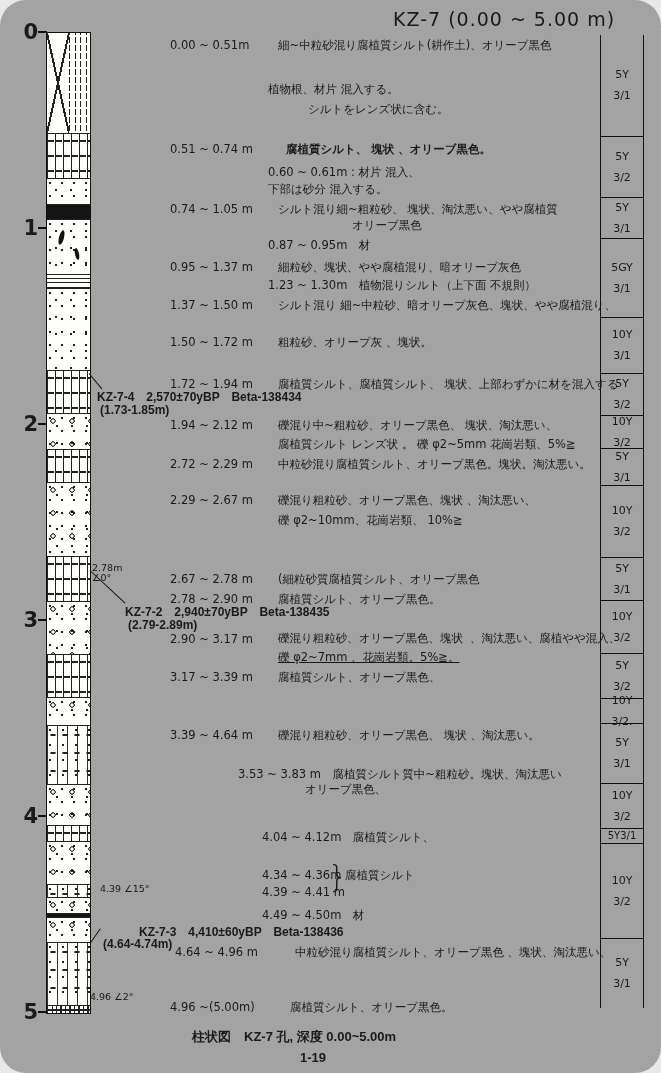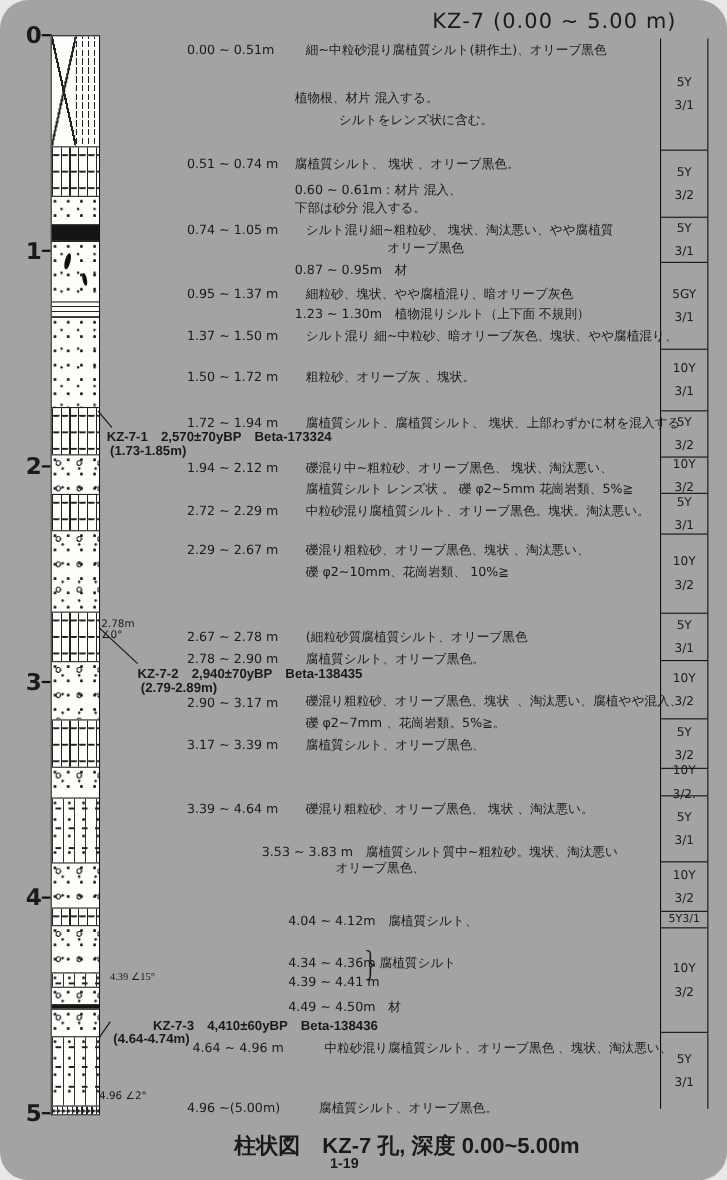--- a/index.html
+++ b/index.html
@@ -8,21 +8,21 @@
     background:#a3a3a3;color:#1a1a1a;overflow:hidden;
     font-family:"DejaVu Sans",sans-serif;
     border-radius:26px;
   }
   
   .log-title{
     position:absolute;left:393px;top:8px;font-size:19px;letter-spacing:1px;
     white-space:nowrap;
   }
   .caption-main{
-    position:absolute;left:213px;top:1028px;font-size:20px;font-weight:bold;
+    position:absolute;left:192px;top:1028px;font-size:13px;font-weight:bold;
     font-family:"Liberation Sans","DejaVu Sans",sans-serif;white-space:nowrap;
   }
   .caption-page{
     position:absolute;left:300px;top:1050px;font-size:13px;font-weight:bold;
     font-family:"Liberation Sans","DejaVu Sans",sans-serif;
   }
   
   .tick-num{
     position:absolute;width:24px;text-align:right;font-size:21px;font-weight:bold;
     line-height:22px;
@@ -247,21 +247,21 @@
         <span>3/1</span>
       </div>
     </div>
 
   <div id="descs">
       <div class="desc-range" style="left: 170px; top: 38px;">0.00 ~ 0.51m</div>
       <div class="desc-text" style="left: 278px; top: 38px;">細~中粒砂混り腐植質シルト(耕作土)、オリーブ黒色</div>
       <div class="desc-text" style="left: 268px; top: 82px;">植物根、材片 混入する。</div>
       <div class="desc-text" style="left: 272px; top: 102px; margin-left: 36px;">シルトをレンズ状に含む。</div>
       <div class="desc-range" style="left: 170px; top: 142px;">0.51 ~ 0.74 m</div>
-      <div class="desc-text" style="left: 268px; top: 142px;">腐植質シルト、 塊状 、オリーブ黒色。</div>
+      <div class="desc-text" style="left: 286px; top: 142px; font-weight: bold;">腐植質シルト、 塊状 、オリーブ黒色。</div>
       <div class="desc-text" style="left: 268px; top: 165px;">0.60 ~ 0.61m : 材片 混入、</div>
       <div class="desc-text" style="left: 268px; top: 182px;">下部は砂分 混入する。</div>
       <div class="desc-range" style="left: 170px; top: 202px;">0.74 ~ 1.05 m</div>
       <div class="desc-text" style="left: 278px; top: 202px;">シルト混り細~粗粒砂、 塊状、淘汰悪い、やや腐植質</div>
       <div class="desc-text" style="left: 352px; top: 218px;">オリーブ黒色</div>
       <div class="desc-text" style="left: 268px; top: 238px;">0.87 ~ 0.95m　材</div>
       <div class="desc-range" style="left: 170px; top: 260px;">0.95 ~ 1.37 m</div>
       <div class="desc-text" style="left: 278px; top: 260px;">細粒砂、塊状、やや腐植混り、暗オリーブ灰色</div>
       <div class="desc-text" style="left: 268px; top: 278px;">1.23 ~ 1.30m　植物混りシルト（上下面 不規則）</div>
       <div class="desc-range" style="left: 170px; top: 298px;">1.37 ~ 1.50 m</div>
@@ -277,52 +277,52 @@
       <div class="desc-text" style="left: 278px; top: 457px;">中粒砂混り腐植質シルト、オリーブ黒色。塊状。淘汰悪い。</div>
       <div class="desc-range" style="left: 170px; top: 493px;">2.29 ~ 2.67 m</div>
       <div class="desc-text" style="left: 278px; top: 493px;">礫混り粗粒砂、オリーブ黒色、塊状 、淘汰悪い、</div>
       <div class="desc-text" style="left: 278px; top: 513px;">礫 φ2~10mm、花崗岩類、 10%≧</div>
       <div class="desc-range" style="left: 170px; top: 572px;">2.67 ~ 2.78 m</div>
       <div class="desc-text" style="left: 278px; top: 572px;">(細粒砂質腐植質シルト、オリーブ黒色</div>
       <div class="desc-range" style="left: 170px; top: 592px;">2.78 ~ 2.90 m</div>
       <div class="desc-text" style="left: 278px; top: 592px;">腐植質シルト、オリーブ黒色。</div>
       <div class="desc-range" style="left: 170px; top: 632px;">2.90 ~ 3.17 m</div>
       <div class="desc-text" style="left: 278px; top: 632px; font-family: Liberation Mono, monospace;">礫混り粗粒砂、オリーブ黒色、塊状 、淘汰悪い、腐植やや混入、</div>
-      <div class="desc-text" style="left: 278px; top: 650px;">礫 φ2~7mm 、花崗岩類。5%≧。</div>
+      <div class="desc-text" style="left: 278px; top: 650px; text-decoration: underline;">礫 φ2~7mm 、花崗岩類。5%≧。</div>
       <div class="desc-range" style="left: 170px; top: 670px;">3.17 ~ 3.39 m</div>
       <div class="desc-text" style="left: 278px; top: 670px;">腐植質シルト、オリーブ黒色、</div>
       <div class="desc-range" style="left: 170px; top: 728px;">3.39 ~ 4.64 m</div>
       <div class="desc-text" style="left: 278px; top: 728px;">礫混り粗粒砂、オリーブ黒色、 塊状 、淘汰悪い。</div>
       <div class="desc-text" style="left: 238px; top: 767px;">3.53 ~ 3.83 m　腐植質シルト質中~粗粒砂。塊状、淘汰悪い</div>
       <div class="desc-text" style="left: 305px; top: 782px;">オリーブ黒色、</div>
       <div class="desc-text" style="left: 262px; top: 830px;">4.04 ~ 4.12m　腐植質シルト、</div>
       <div class="desc-text" style="left: 262px; top: 868px;">4.34 ~ 4.36m</div>
       <div class="desc-text" style="left: 345px; top: 868px;">腐植質シルト</div>
       <div class="desc-text" style="left: 262px; top: 885px;">4.39 ~ 4.41 m</div>
       <div class="desc-text brace" style="left: 328px; top: 862px;">}</div>
       <div class="desc-text" style="left: 262px; top: 908px;">4.49 ~ 4.50m　材</div>
       <div class="desc-range" style="left: 175px; top: 945px;">4.64 ~ 4.96 m</div>
       <div class="desc-text" style="left: 295px; top: 945px;">中粒砂混り腐植質シルト、オリーブ黒色 、塊状、淘汰悪い、</div>
       <div class="desc-range" style="left: 170px; top: 1000px;">4.96 ~(5.00m)</div>
       <div class="desc-text" style="left: 290px; top: 1000px;">腐植質シルト、オリーブ黒色。</div>
     </div>
 
   <div id="samples">
-      <div class="sample-line" style="left: 97px; top: 389px;">KZ-7-1　2,570±70yBP　Beta-173324</div>
+      <div class="sample-line" style="left: 97px; top: 389px;">KZ-7-4　2,570±70yBP　Beta-138434</div>
       <div class="sample-line" style="left: 100px; top: 403px;">(1.73-1.85m)</div>
       <div class="sample-line" style="left: 125px; top: 604px;">KZ-7-2　2,940±70yBP　Beta-138435</div>
       <div class="sample-line" style="left: 128px; top: 618px;">(2.79-2.89m)</div>
       <div class="sample-line" style="left: 100px; top: 924px; padding-left: 39px;">KZ-7-3　4,410±60yBP　Beta-138436</div>
       <div class="sample-line" style="left: 103px; top: 937px;">(4.64-4.74m)</div>
     </div>
 
   <div id="dips">
       <div class="dip-note" style="left: 92px; top: 563px;">2.78m
  ∠0°</div>
-      <div class="dip-note" style="left: 100px; top: 884px; font-family: Liberation Serif, serif;">4.39  ∠15°</div>
+      <div class="dip-note" style="left: 100px; top: 884px;">4.39  ∠15°</div>
       <div class="dip-note" style="left: 90px; top: 992px;">4.96  ∠2°</div>
     </div>
 
   <div class="connector" style="left:89px;top:373px;width:20px;transform:rotate(50deg);"></div>
   <div class="connector" style="left:90px;top:570px;width:48px;transform:rotate(43deg);"></div>
   <div class="connector" style="left:90px;top:943px;width:18px;transform:rotate(-55deg);"></div>
 
   <div class="caption-main">柱状図　KZ-7 孔, 深度 0.00~5.00m</div>
   <div class="caption-page">1-19</div>
 

